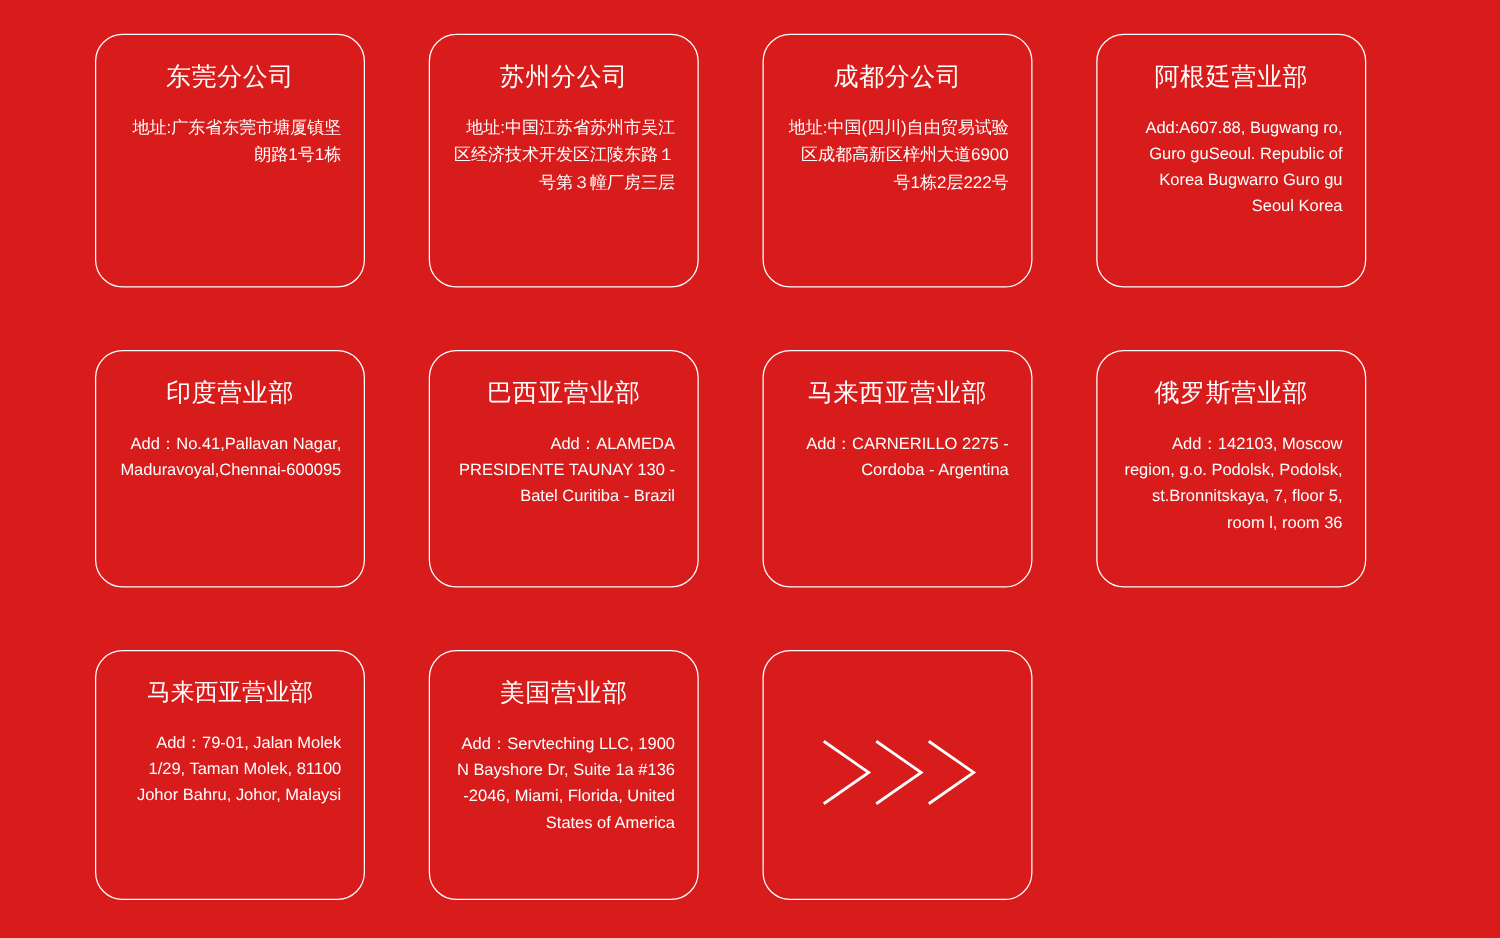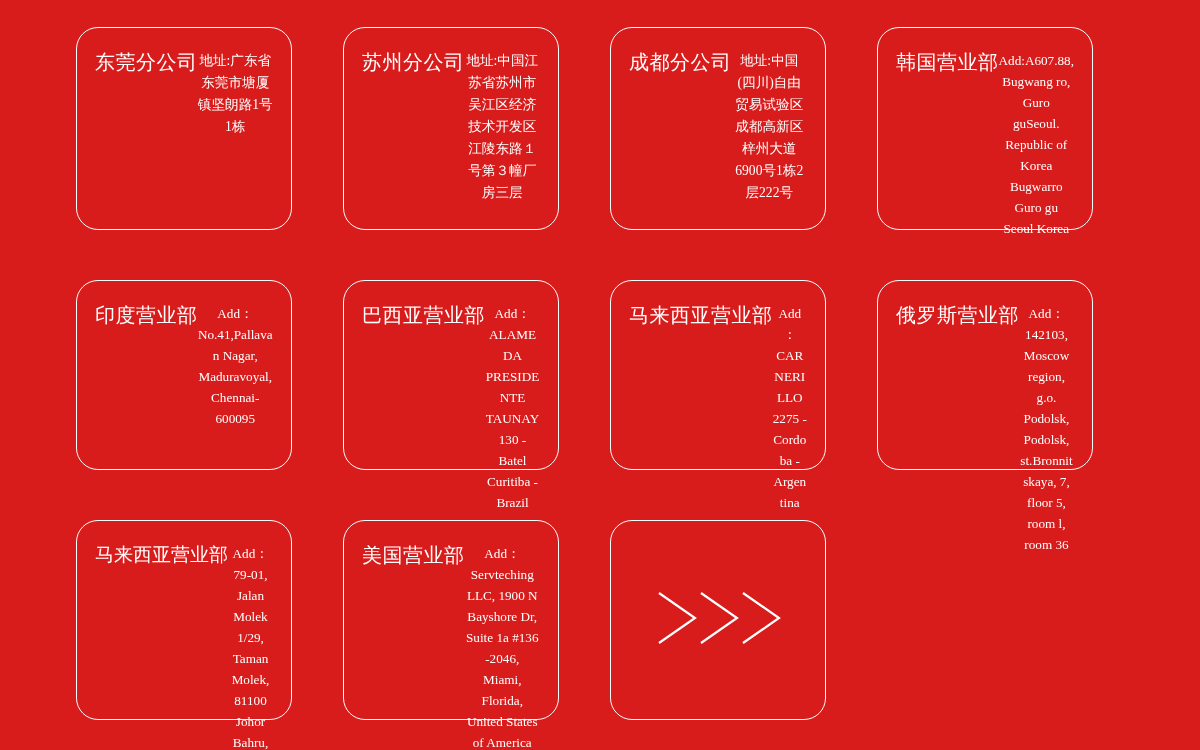--- a/index.html
+++ b/index.html
@@ -26,21 +26,21 @@
     column-gap: 51px;
     row-gap: 50px;
   }
 
   .branch-card {
     box-sizing: border-box;
     border: 1.6px solid #FFFFFF;
     border-radius: 22px;
     padding: 22px 18px 18px 18px;
     display: flex;
-    flex-direction: row;
+    flex-direction: column;
     align-items: flex-start;
     color: #FFFFFF;
     background: transparent;
   }
 
   .card-title {
     width: 100%;
     text-align: center;
     font-size: 20px;
     font-weight: 400;
@@ -55,24 +55,23 @@
     font-size: 19px;
     letter-spacing: 0px;
   }
 
   .card-address {
     width: 100%;
     font-size: 13.2px;
     line-height: 21px;
     font-weight: 400;
     color: #FFFFFF;
-    text-align: center;
+    text-align: right;
     word-break: break-word;
     margin: 0;
-    font-family: Liberation Serif, serif;
   }
 
   .card-address.cn {
     font-size: 13.6px;
     line-height: 22px;
   }
 
   
   .arrow-card {
     align-items: center;
@@ -97,21 +96,21 @@
     <div class="card-title">苏州分公司</div>
     <div class="card-address cn">地址:中国江苏省苏州市吴江区经济技术开发区江陵东路１号第３幢厂房三层</div>
   </div>
 
   <div class="branch-card">
     <div class="card-title">成都分公司</div>
     <div class="card-address cn">地址:中国(四川)自由贸易试验区成都高新区梓州大道6900号1栋2层222号</div>
   </div>
 
   <div class="branch-card">
-    <div class="card-title">韩国营业部</div>
+    <div class="card-title">阿根廷营业部</div>
     <div class="card-address">Add:A607.88, Bugwang ro, Guro guSeoul. Republic of Korea Bugwarro Guro gu Seoul Korea</div>
   </div>
 
   <div class="branch-card">
     <div class="card-title">印度营业部</div>
     <div class="card-address">Add：No.41,Pallavan Nagar, Maduravoyal,Chennai-600095</div>
   </div>
 
   <div class="branch-card">
     <div class="card-title">巴西亚营业部</div>

